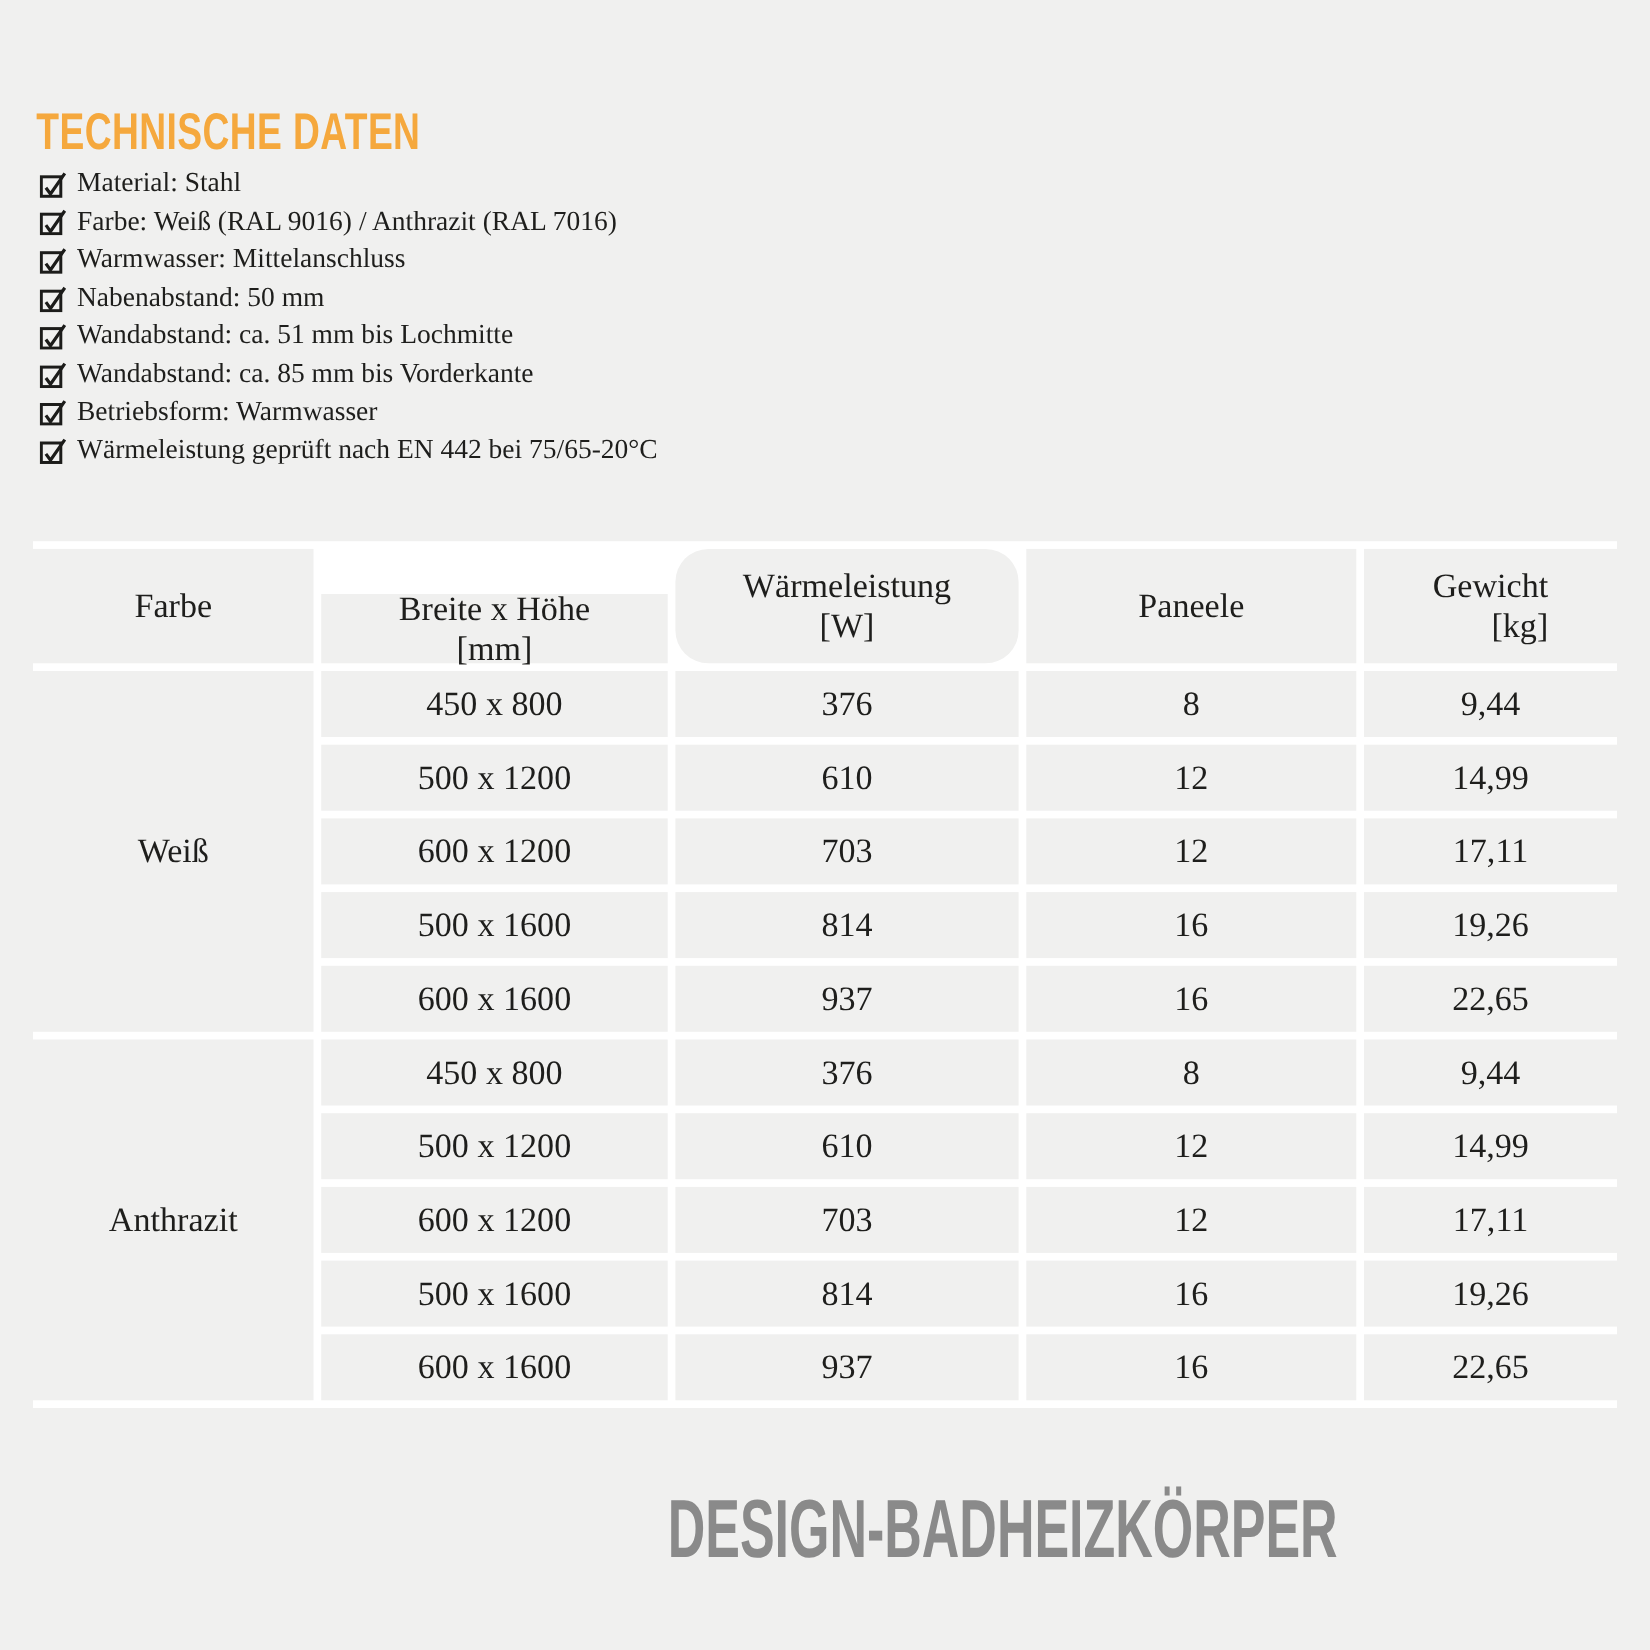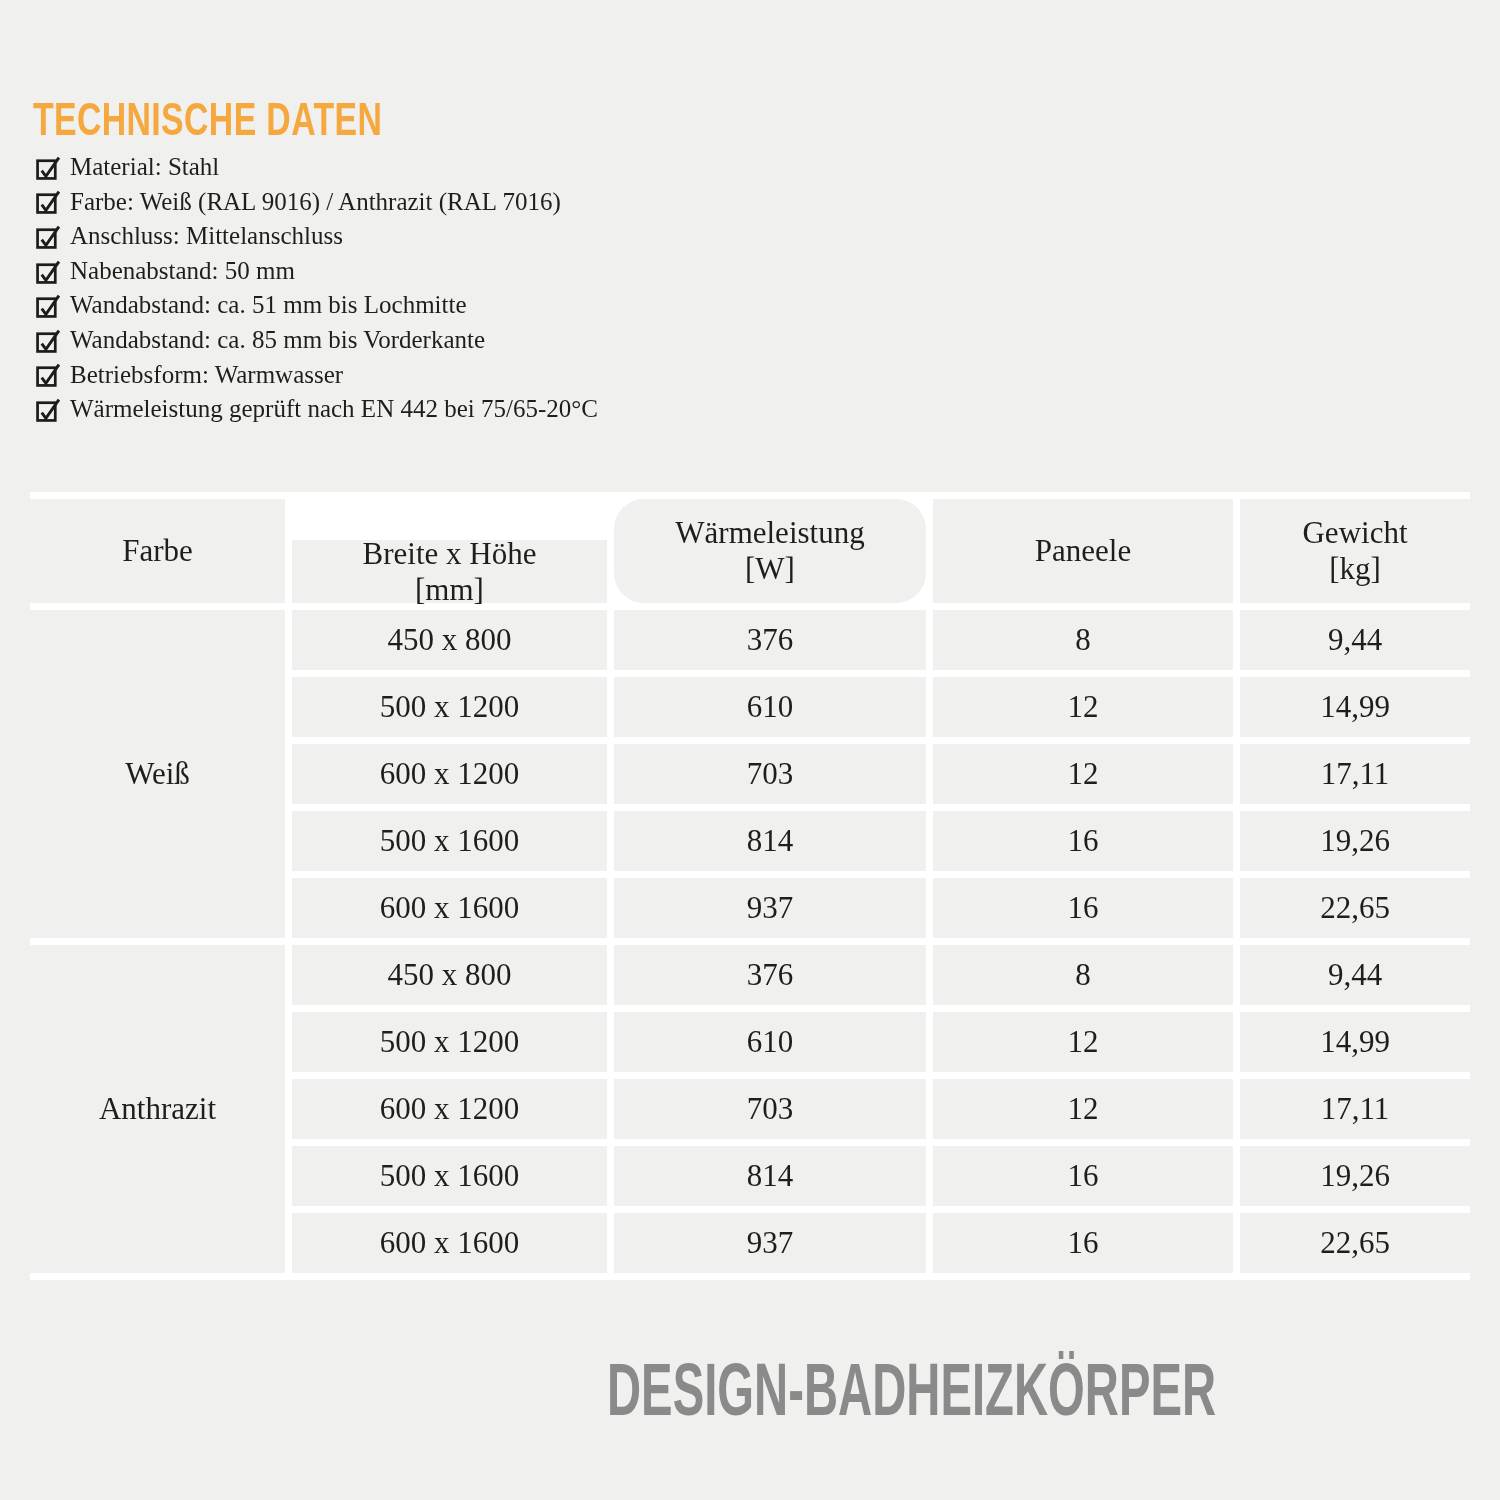--- a/index.html
+++ b/index.html
@@ -67,21 +67,21 @@
     text-align: center;
     font-size: 31px;
     line-height: 36px;
     color: #1e1e1c;
   }
   .cell.head { white-space: pre-line; }
   .h1c { grid-area: 1 / 1; }
   .h2c { grid-area: 1 / 2; margin-top: 41px; }
   .h3c { grid-area: 1 / 3; border-radius: 30px; }
   .h4c { grid-area: 1 / 4; }
-  .h5c { grid-area: 1 / 5; }
+  .h5c { grid-area: 1 / 5; text-align: right; }
   .group-weiss { grid-column: 1; grid-row: 2 / span 5; }
   .group-anthrazit { grid-column: 1; grid-row: 7 / span 5; }
 
   .watermark {
     position: absolute;
     left: 607px; top: 1352px;
     font-family: "Liberation Sans", sans-serif;
     font-weight: 700;
     font-size: 75px;
     line-height: 1;
@@ -109,21 +109,21 @@
         <rect x="1.5" y="5.5" width="17" height="17" fill="none" stroke="#1c1c1a" stroke-width="2.6"></rect>
         <path d="M5.5 15 L9.5 20.5 L22 2.5" fill="none" stroke="#1c1c1a" stroke-width="2.8"></path>
       </svg>
     <span class="txt">Farbe: Weiß (RAL 9016) / Anthrazit (RAL 7016)</span>
   </div>
   <div class="check-item">
     <svg class="cbx" viewBox="0 0 24 24" aria-hidden="true">
         <rect x="1.5" y="5.5" width="17" height="17" fill="none" stroke="#1c1c1a" stroke-width="2.6"></rect>
         <path d="M5.5 15 L9.5 20.5 L22 2.5" fill="none" stroke="#1c1c1a" stroke-width="2.8"></path>
       </svg>
-    <span class="txt">Anschluss: Mittelanschluss</span>
+    <span class="txt">Warmwasser: Mittelanschluss</span>
   </div>
   <div class="check-item">
     <svg class="cbx" viewBox="0 0 24 24" aria-hidden="true">
         <rect x="1.5" y="5.5" width="17" height="17" fill="none" stroke="#1c1c1a" stroke-width="2.6"></rect>
         <path d="M5.5 15 L9.5 20.5 L22 2.5" fill="none" stroke="#1c1c1a" stroke-width="2.8"></path>
       </svg>
     <span class="txt">Nabenabstand: 50 mm</span>
   </div>
   <div class="check-item">
     <svg class="cbx" viewBox="0 0 24 24" aria-hidden="true">

